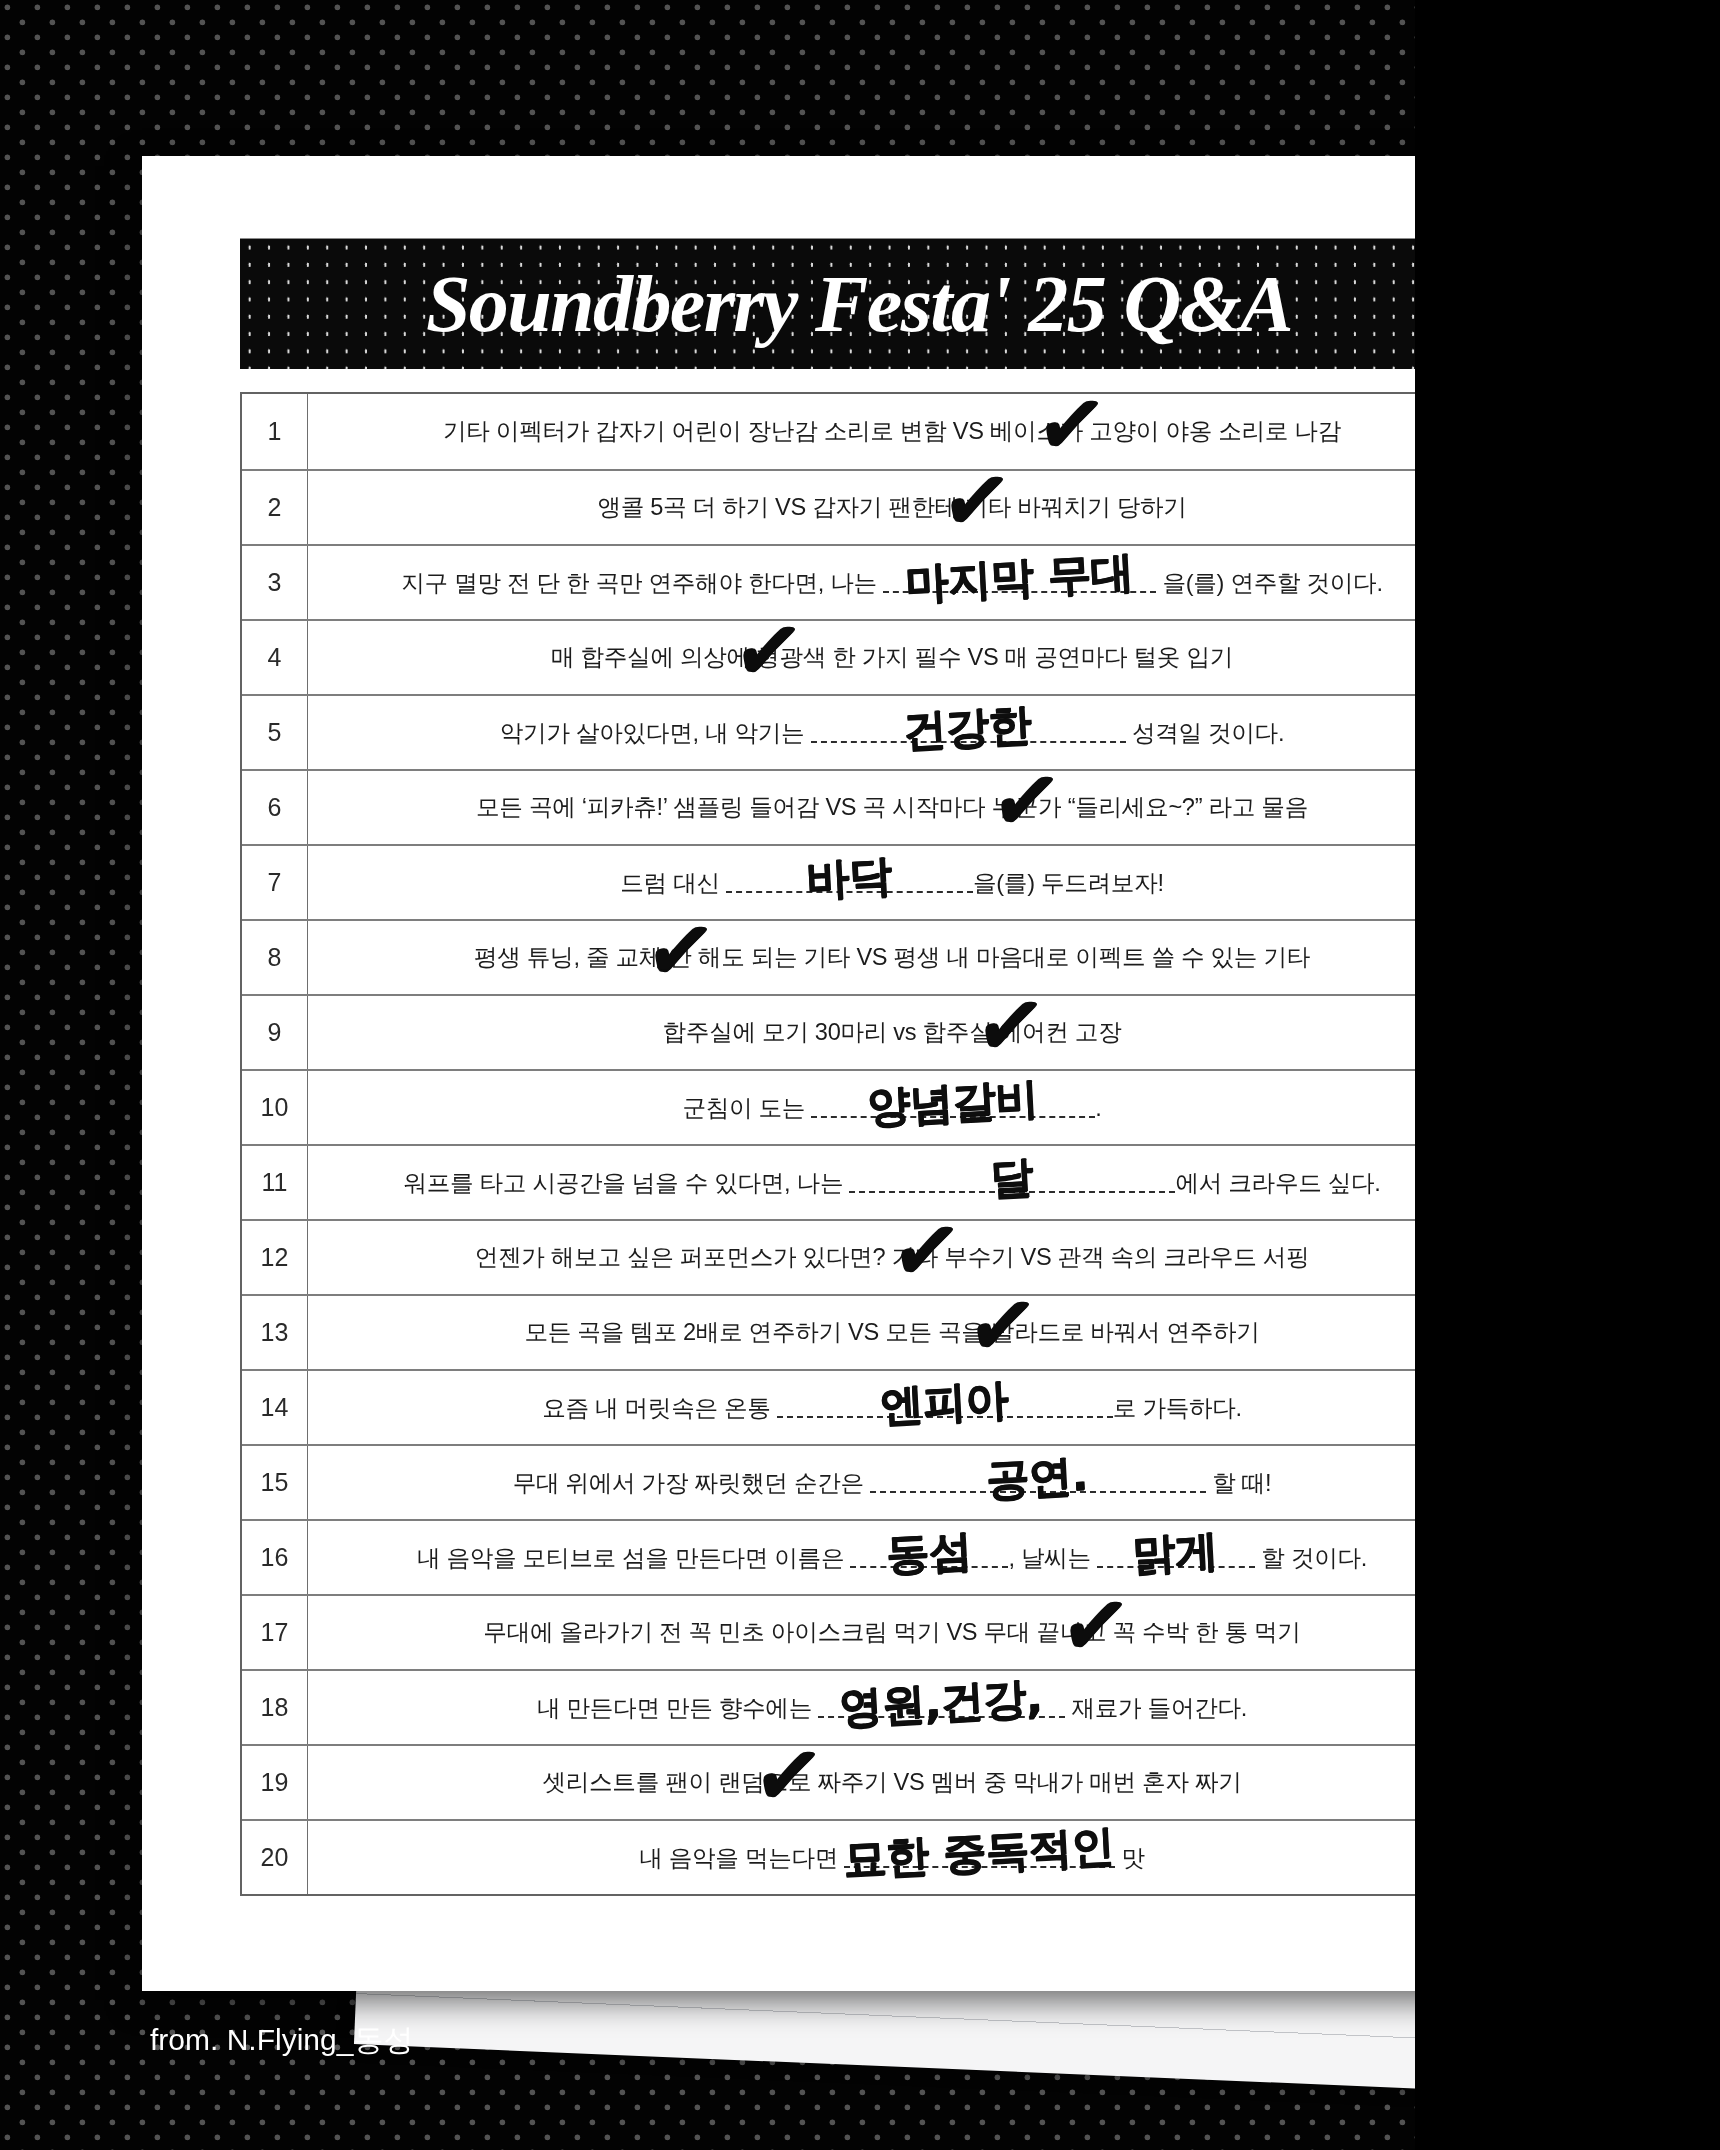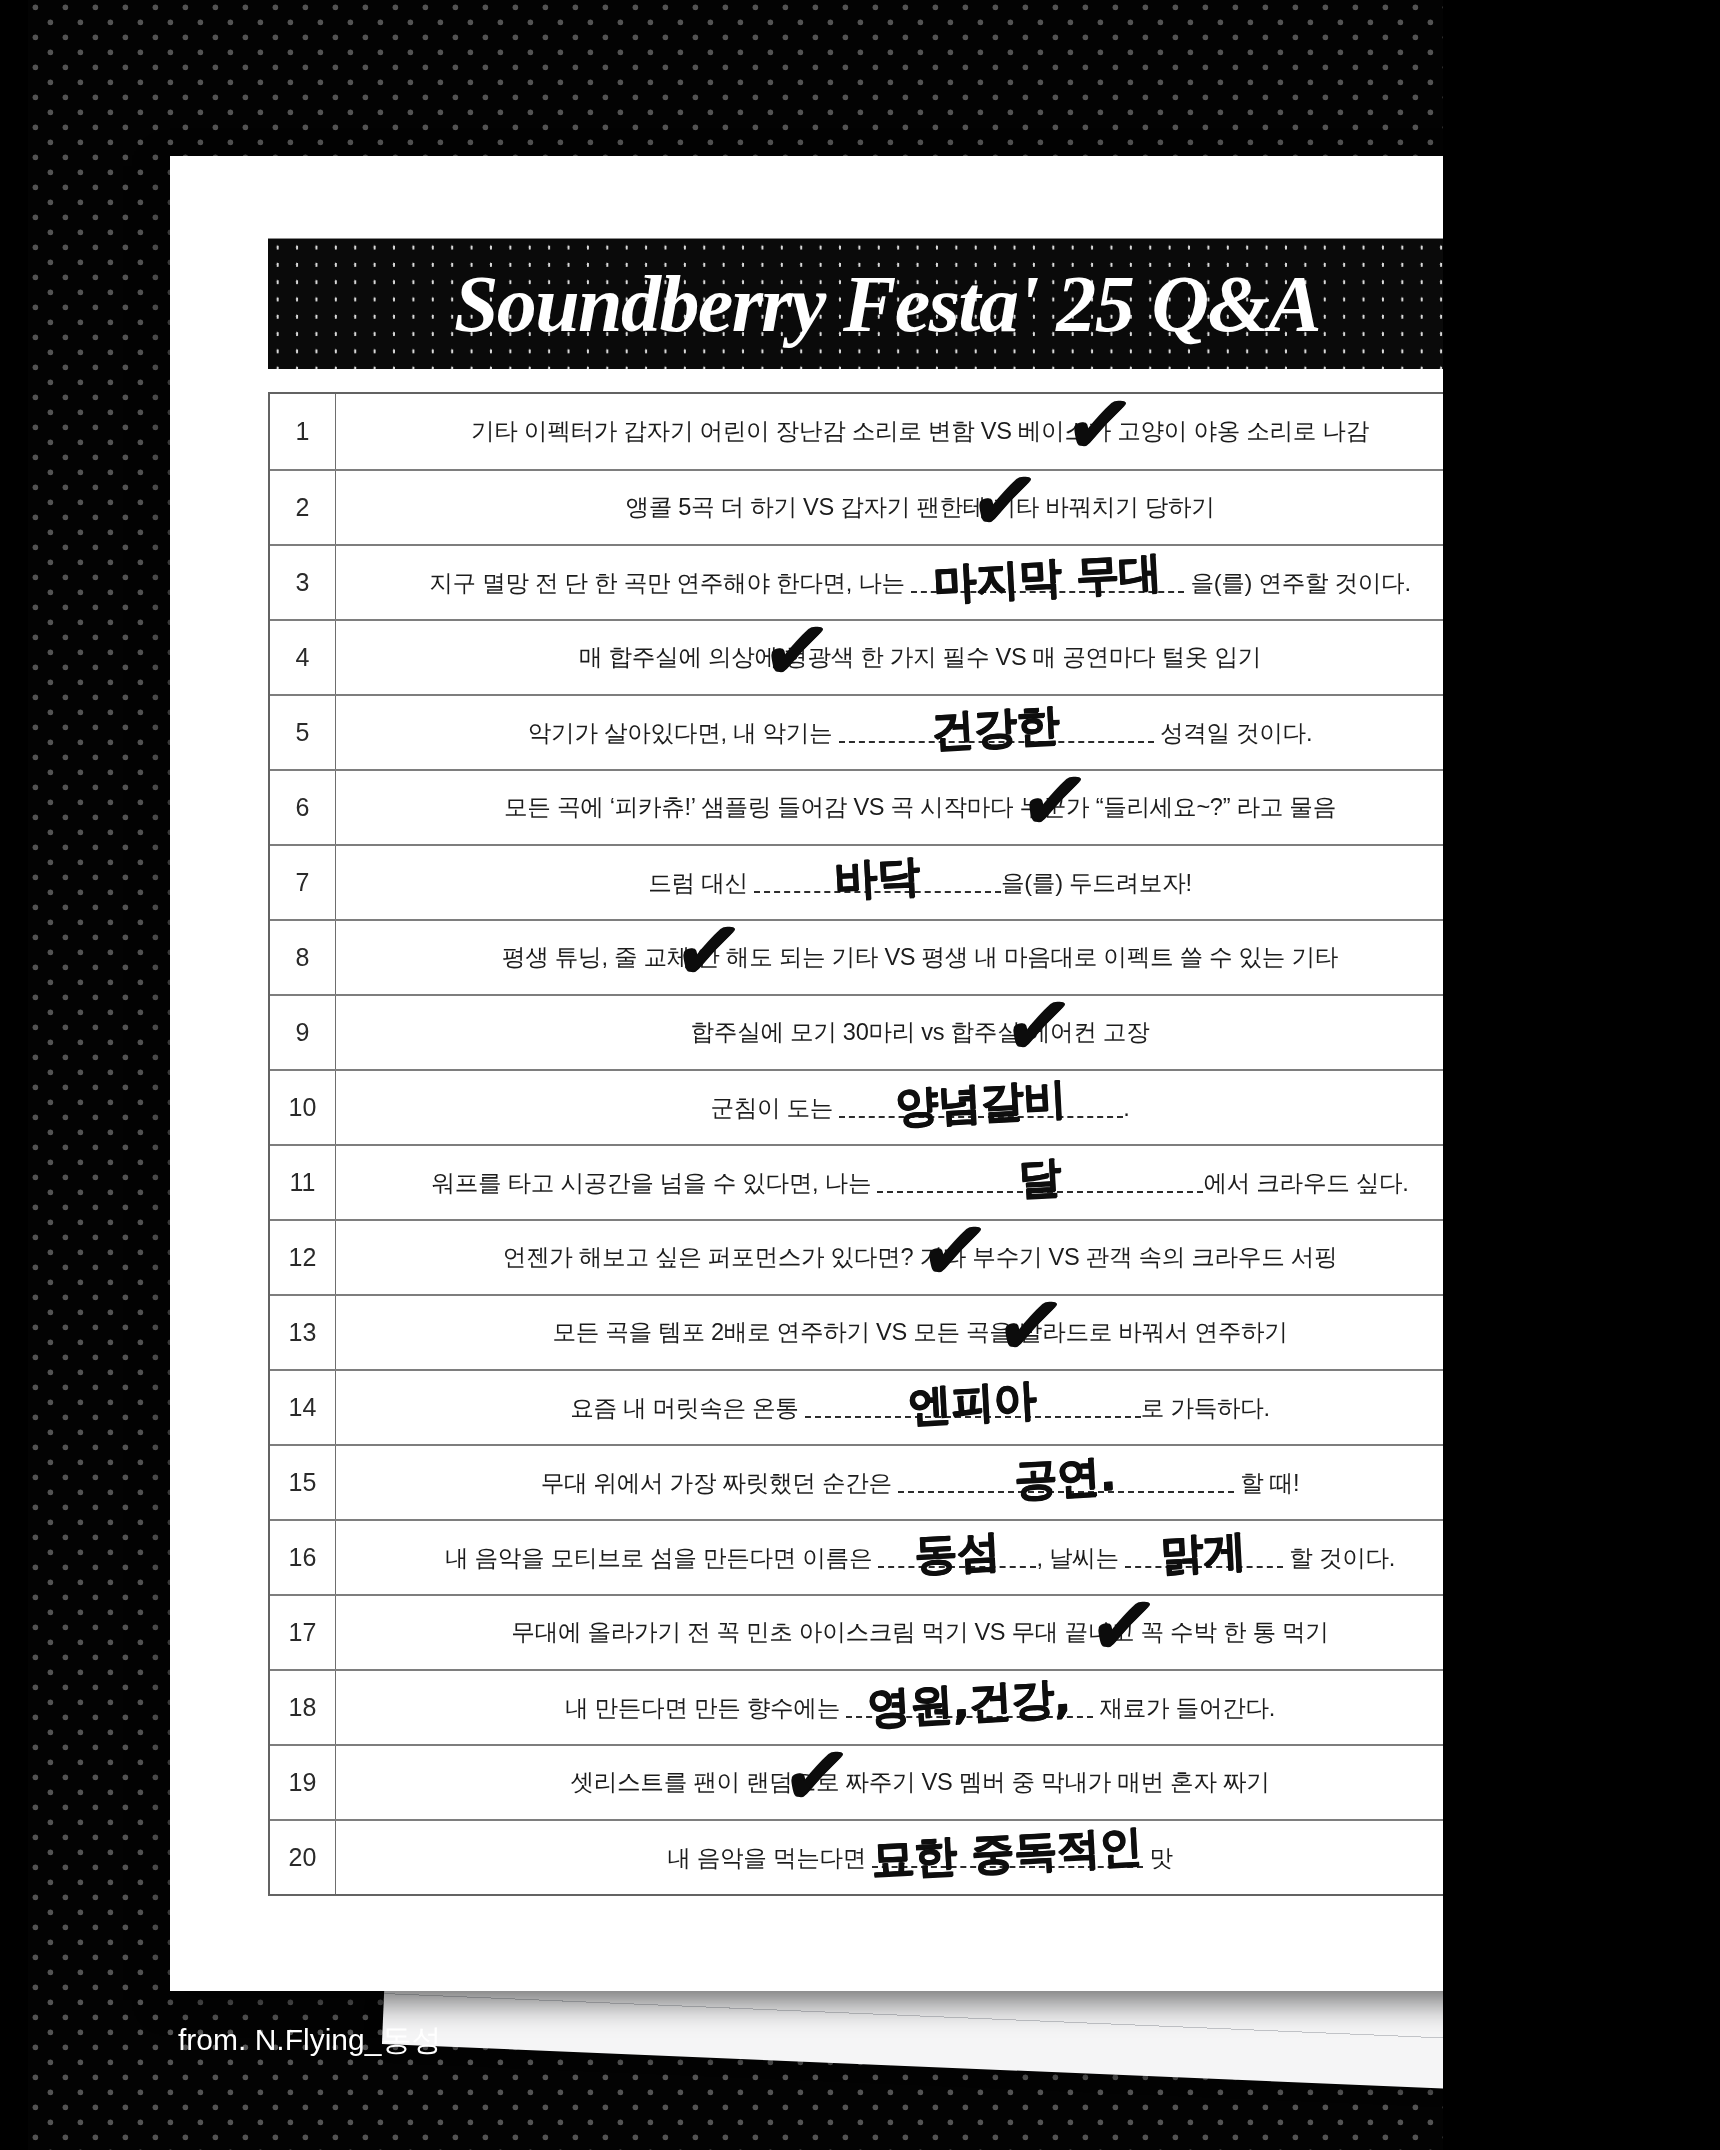--- a/index.html
+++ b/index.html
@@ -7,21 +7,20 @@
     position:relative;
     width:1415px;height:2151px;
     overflow:hidden;
     background-color:#030303;
     background-image:
       radial-gradient(circle 3.2px at 7.4px 7.4px, #535353 2.6px, transparent 3.2px),
       radial-gradient(circle 3.2px at 7.4px 7.4px, #535353 2.6px, transparent 3.2px);
     background-size:30px 30px, 30px 30px;
     background-position:0 0, 15px 15px;
     font-family:"Liberation Sans", sans-serif;
-    margin-left:28px;
   }
 
   
   .lined-sheet{
     position:absolute;
     background-color:#f5f5f6;
     background-image:repeating-linear-gradient(180deg, transparent 0px, transparent 53px, #c3c5c9 53px, #c3c5c9 54px);
     box-shadow:0 0 15.8px rgba(0,0,0,.55);
   }
   #sheet-under{ left:1512px; top:1365px; width:221px; height:777px; transform:rotate(-2deg); z-index:0;}

